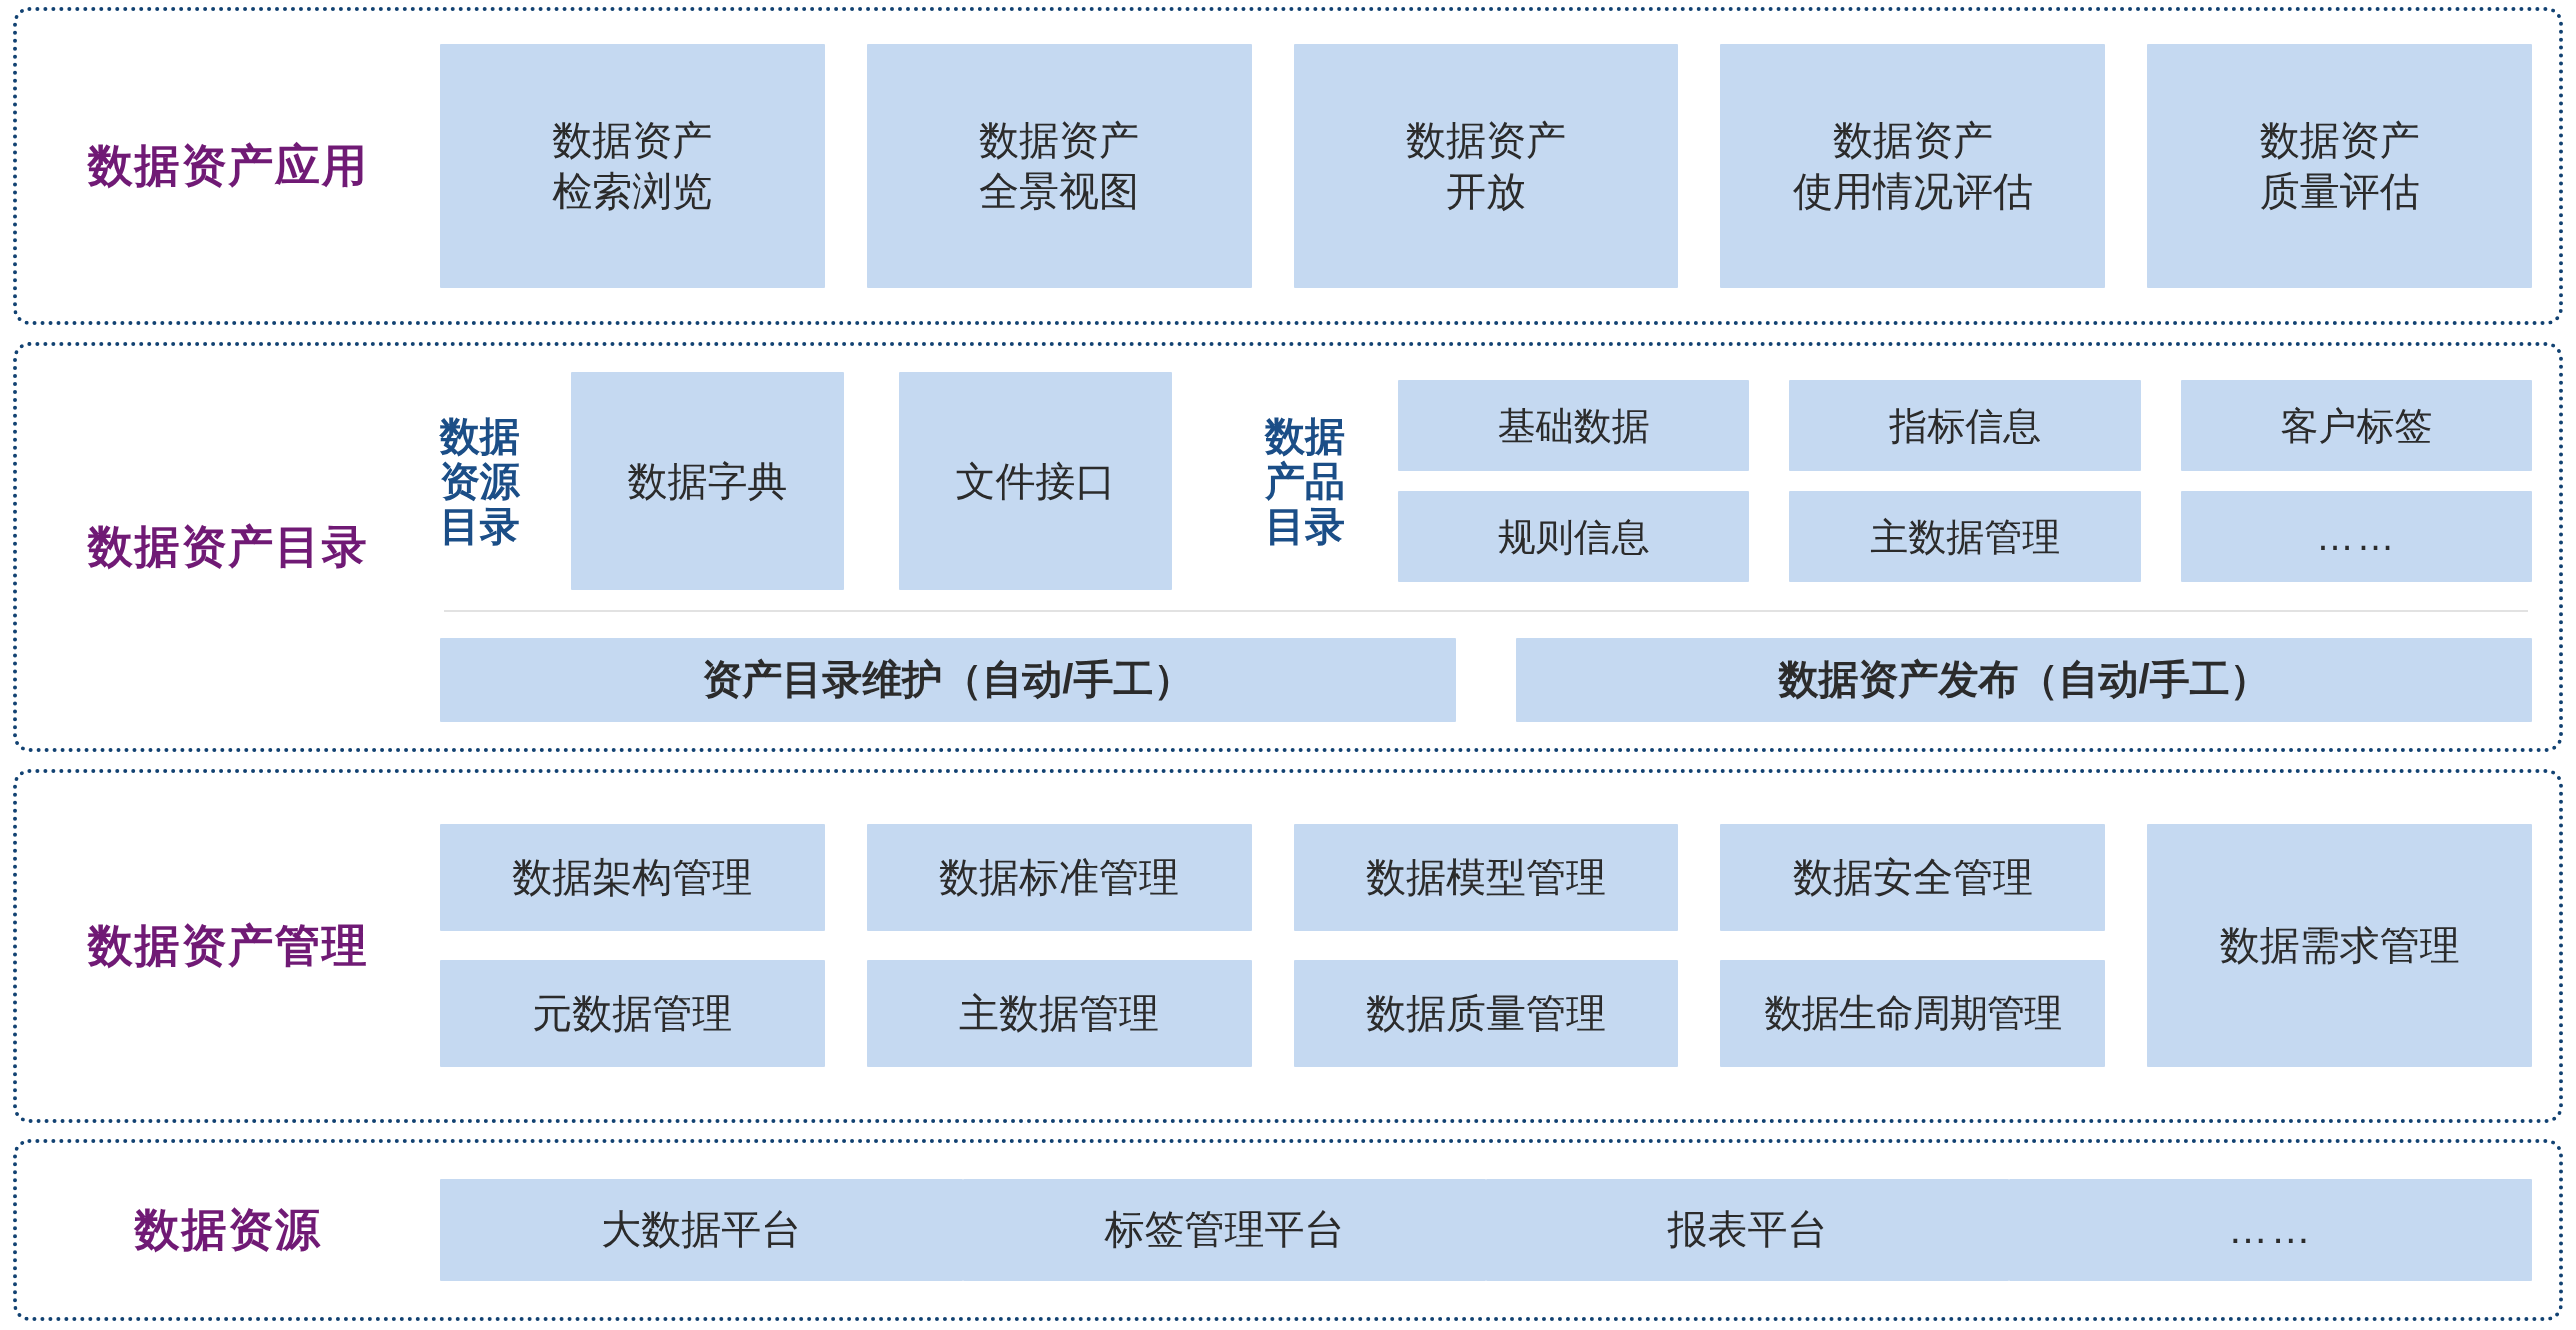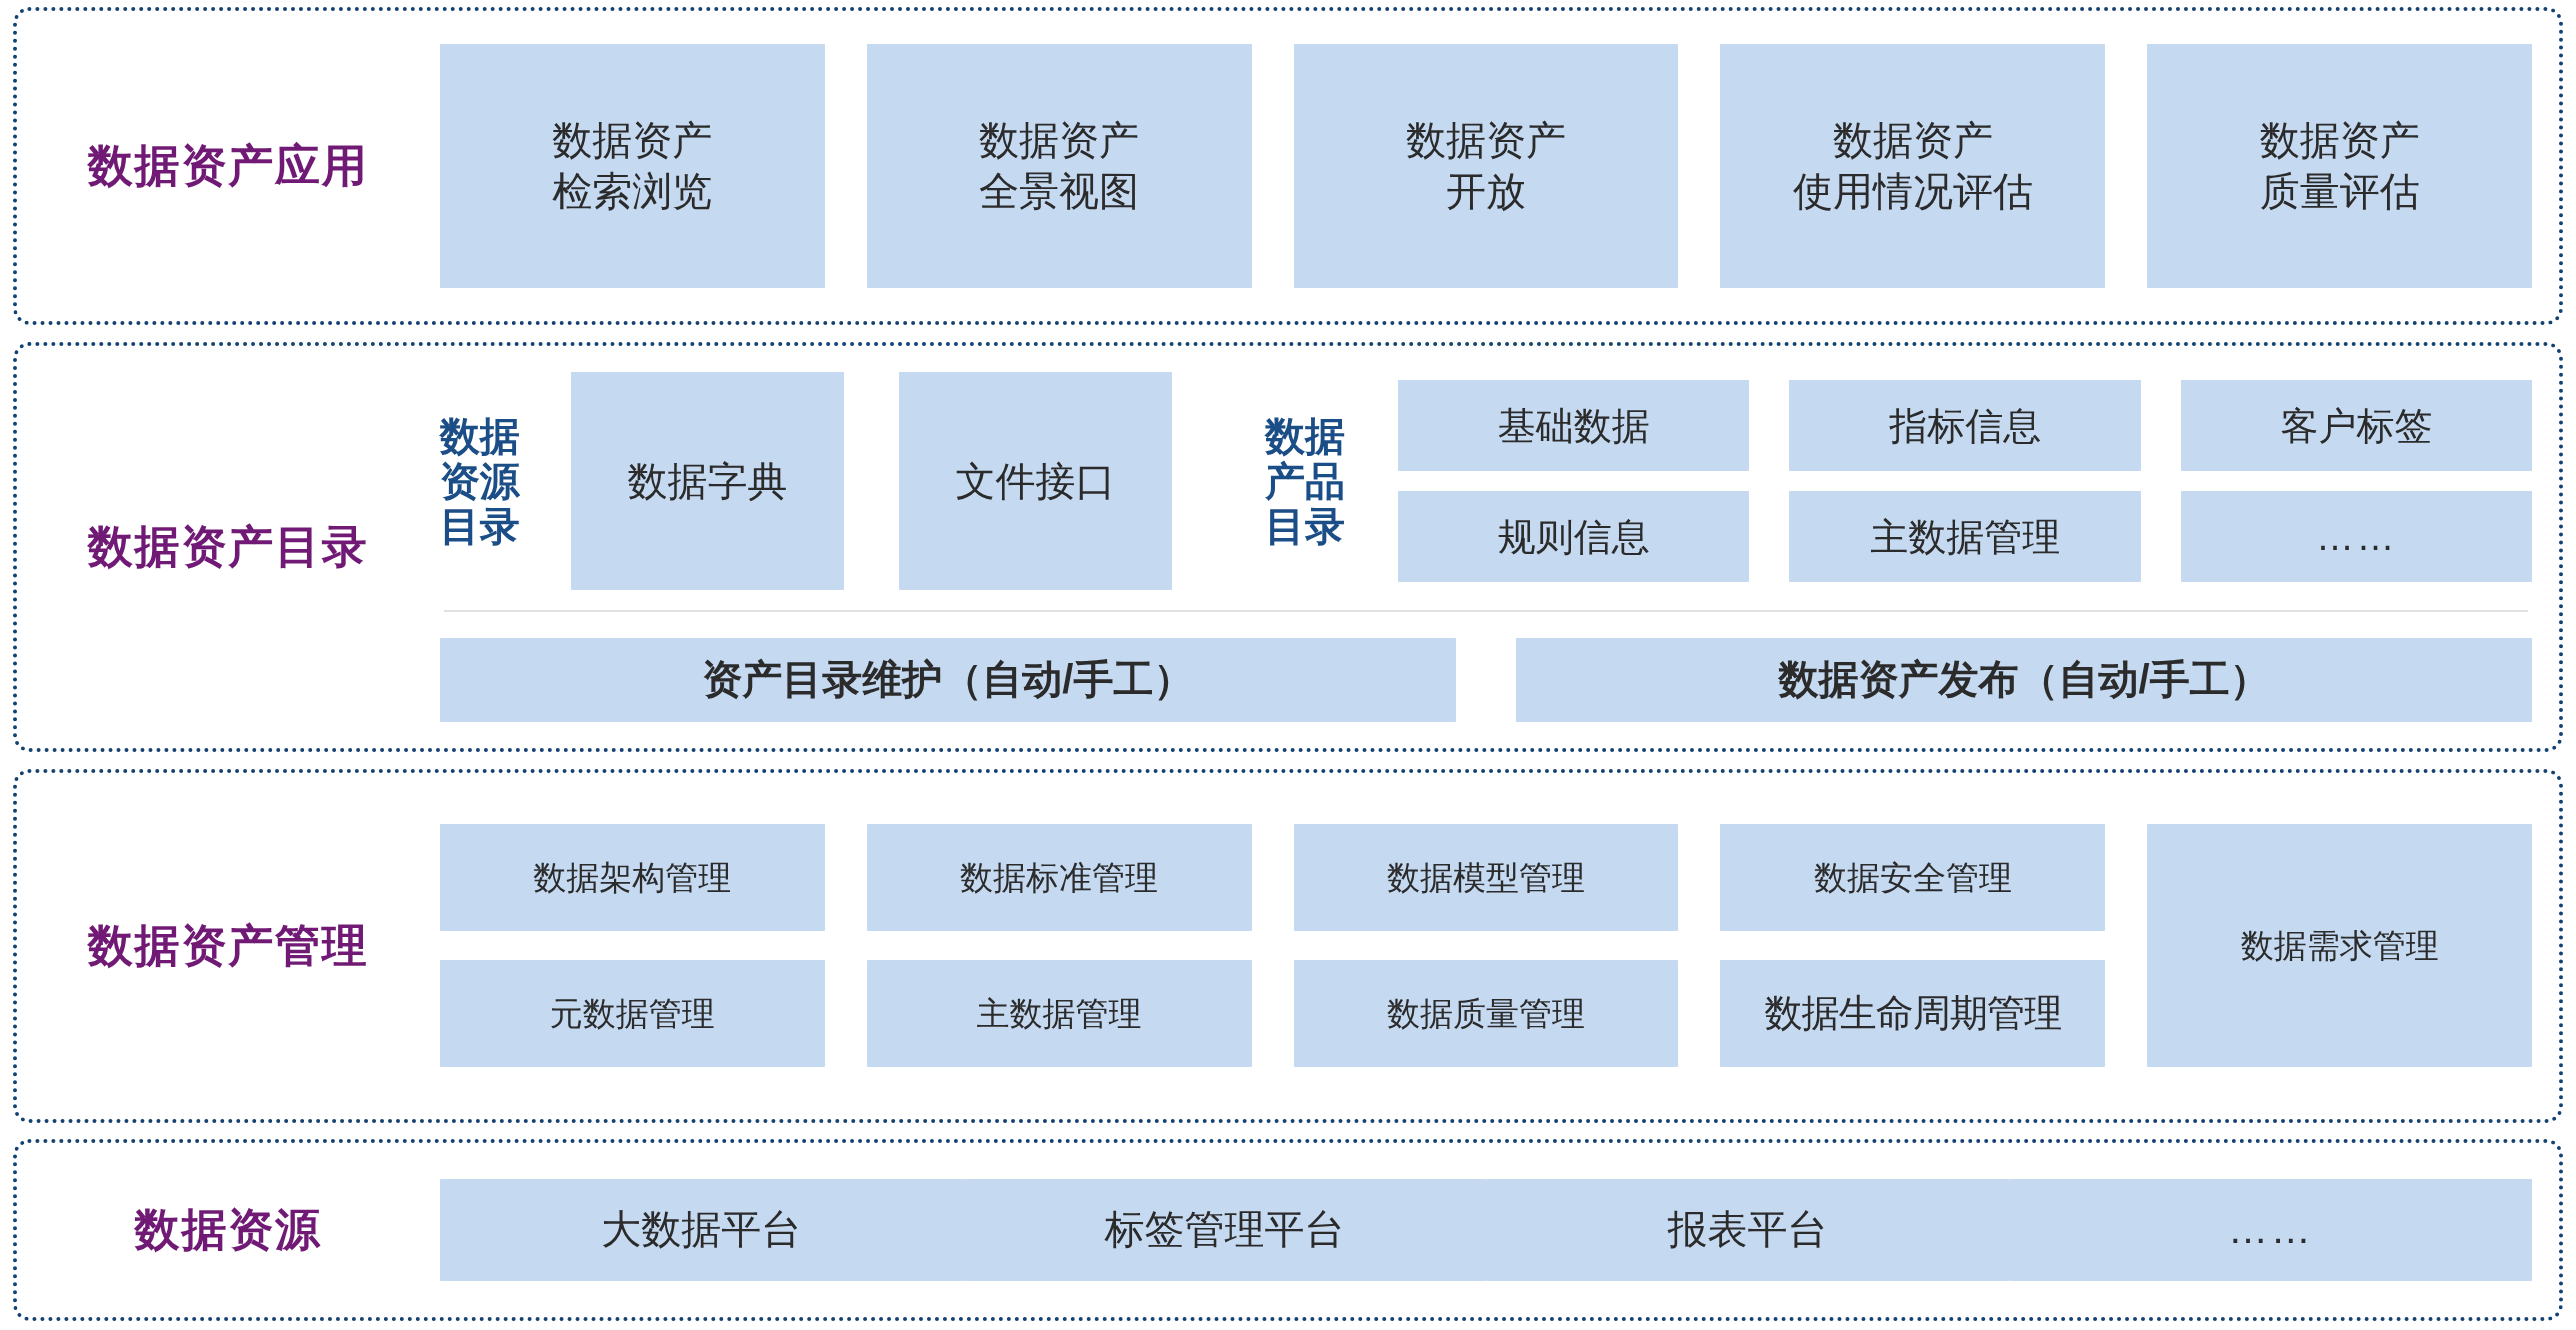--- a/index.html
+++ b/index.html
@@ -147,21 +147,21 @@
 
   
   .manage-grid {
     display: grid;
     width: 100%;
     grid-template-columns: repeat(5, 1fr);
     grid-template-rows: repeat(2, 107px);
     gap: 29px 42px;
     align-items: stretch;
   }
-  .manage-grid .card { font-size: 33px; }
+  .manage-grid .card { font-size: 40px; }
   .card.tall { grid-row: span 2; }
   .card.tight { font-size: 38px; letter-spacing: -0.9px; }
 
   
   .resource-grid {
     display: flex;
     width: 100%;
     align-items: center;
   }
   .resource-grid .card {

